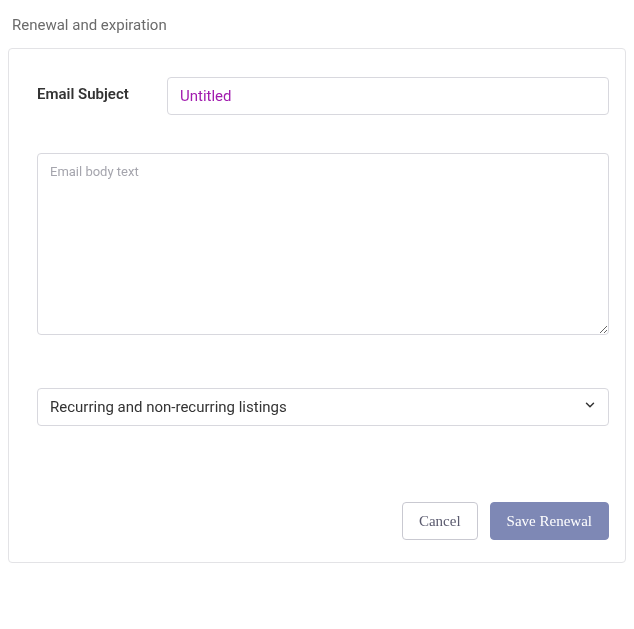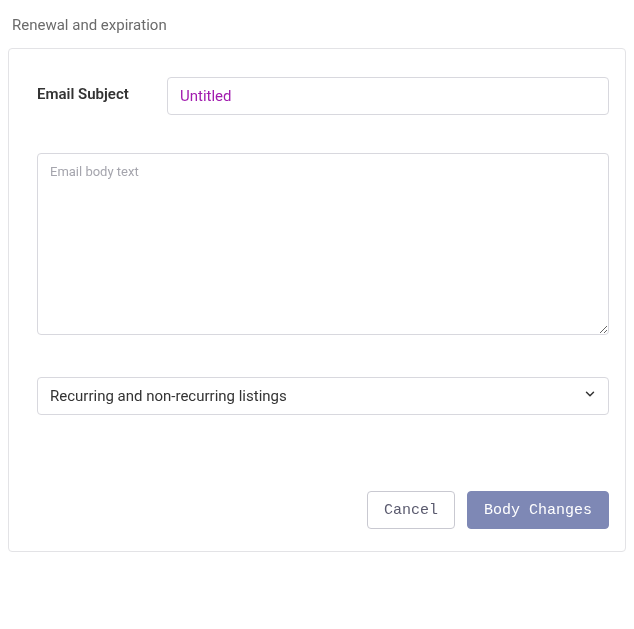--- a/index.html
+++ b/index.html
@@ -71,20 +71,21 @@
       font-family: inherit;
       outline: none;
       resize: vertical;
     }
     .textarea-input::placeholder {
       color: #a5a5ad;
     }
     .select-wrap {
       position: relative;
       width: 100%;
+      margin-top: 11px;
     }
     .select-input {
       width: 100%;
       height: 38px;
       padding: 6px 36px 6px 12px;
       border: 1px solid #d8d8de;
       border-radius: 4px;
       font-size: 15px;
       color: #333;
       font-family: inherit;
@@ -106,21 +107,21 @@
       display: flex;
       justify-content: flex-end;
       gap: 12px;
       margin-top: 24px;
     }
     .btn {
       height: 38px;
       padding: 0 16px;
       border-radius: 4px;
       font-size: 15px;
-      font-family: Liberation Mono, monospace;
+      font-family: Liberation Serif, serif;
       cursor: pointer;
       border: 1px solid transparent;
     }
     .btn-cancel {
       background: #fff;
       border: 1px solid #c9c9d1;
       color: #5a5a6e;
     }
     .btn-save {
       background: #7e88b5;
@@ -161,16 +162,16 @@
         </span>
       </div>
     </div>
   </div>
 
   <div class="form-row">
   </div>
 
   <div class="button-row">
     <button class="btn btn-cancel">Cancel</button>
-    <button class="btn btn-save">Body Changes</button>
+    <button class="btn btn-save">Save Renewal</button>
   </div>
 
 </div>
 
 </body></html>

